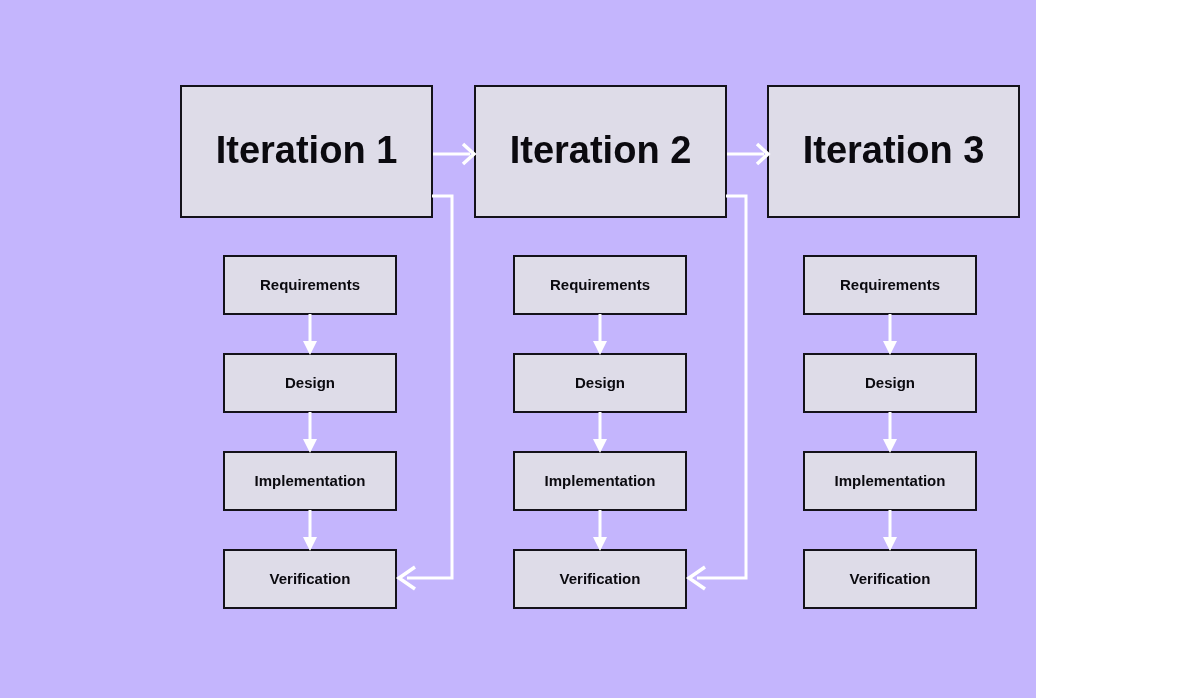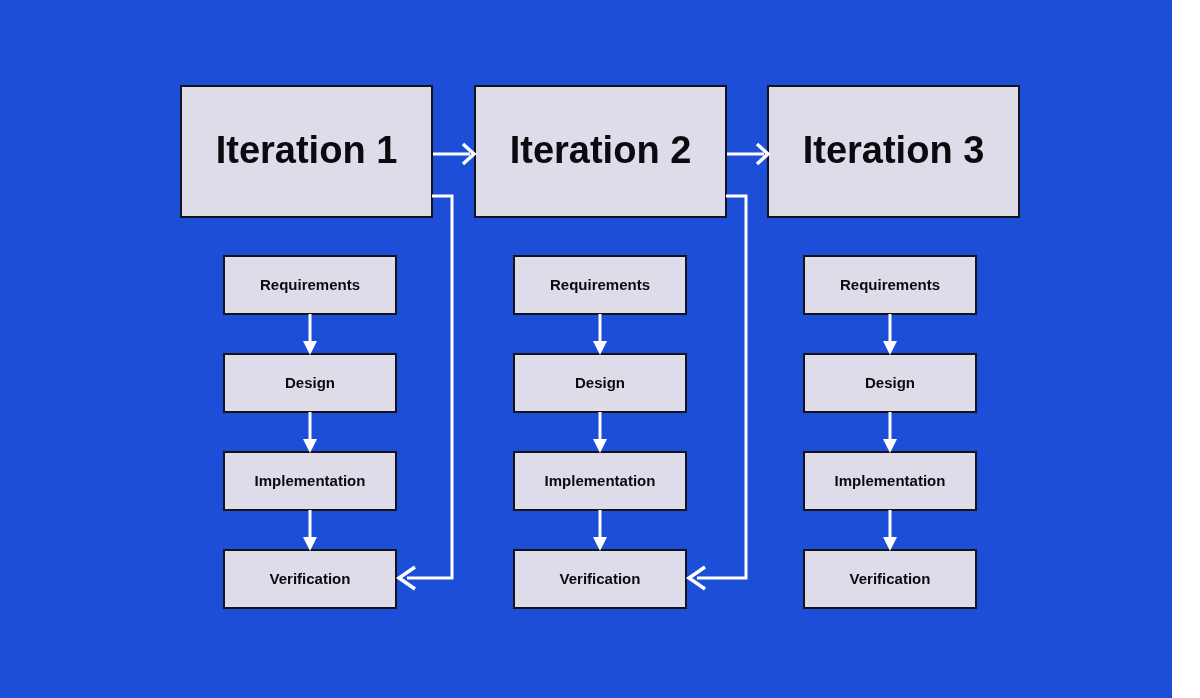--- a/index.html
+++ b/index.html
@@ -7,23 +7,23 @@
     padding: 0;
   }
   body {
     width: 1200px;
     height: 698px;
     overflow: hidden;
     font-family: "Liberation Sans", sans-serif;
   }
   #diagram-root {
     position: relative;
-    width: 1172px;
+    width: 1036px;
     height: 698px;
-    background: #1d4ed8;
+    background: #c4b5fd;
   }
   #diagram-svg {
     position: absolute;
     top: 0;
     left: 0;
     width: 1200px;
     height: 698px;
     display: block;
   }
   .node-box {

